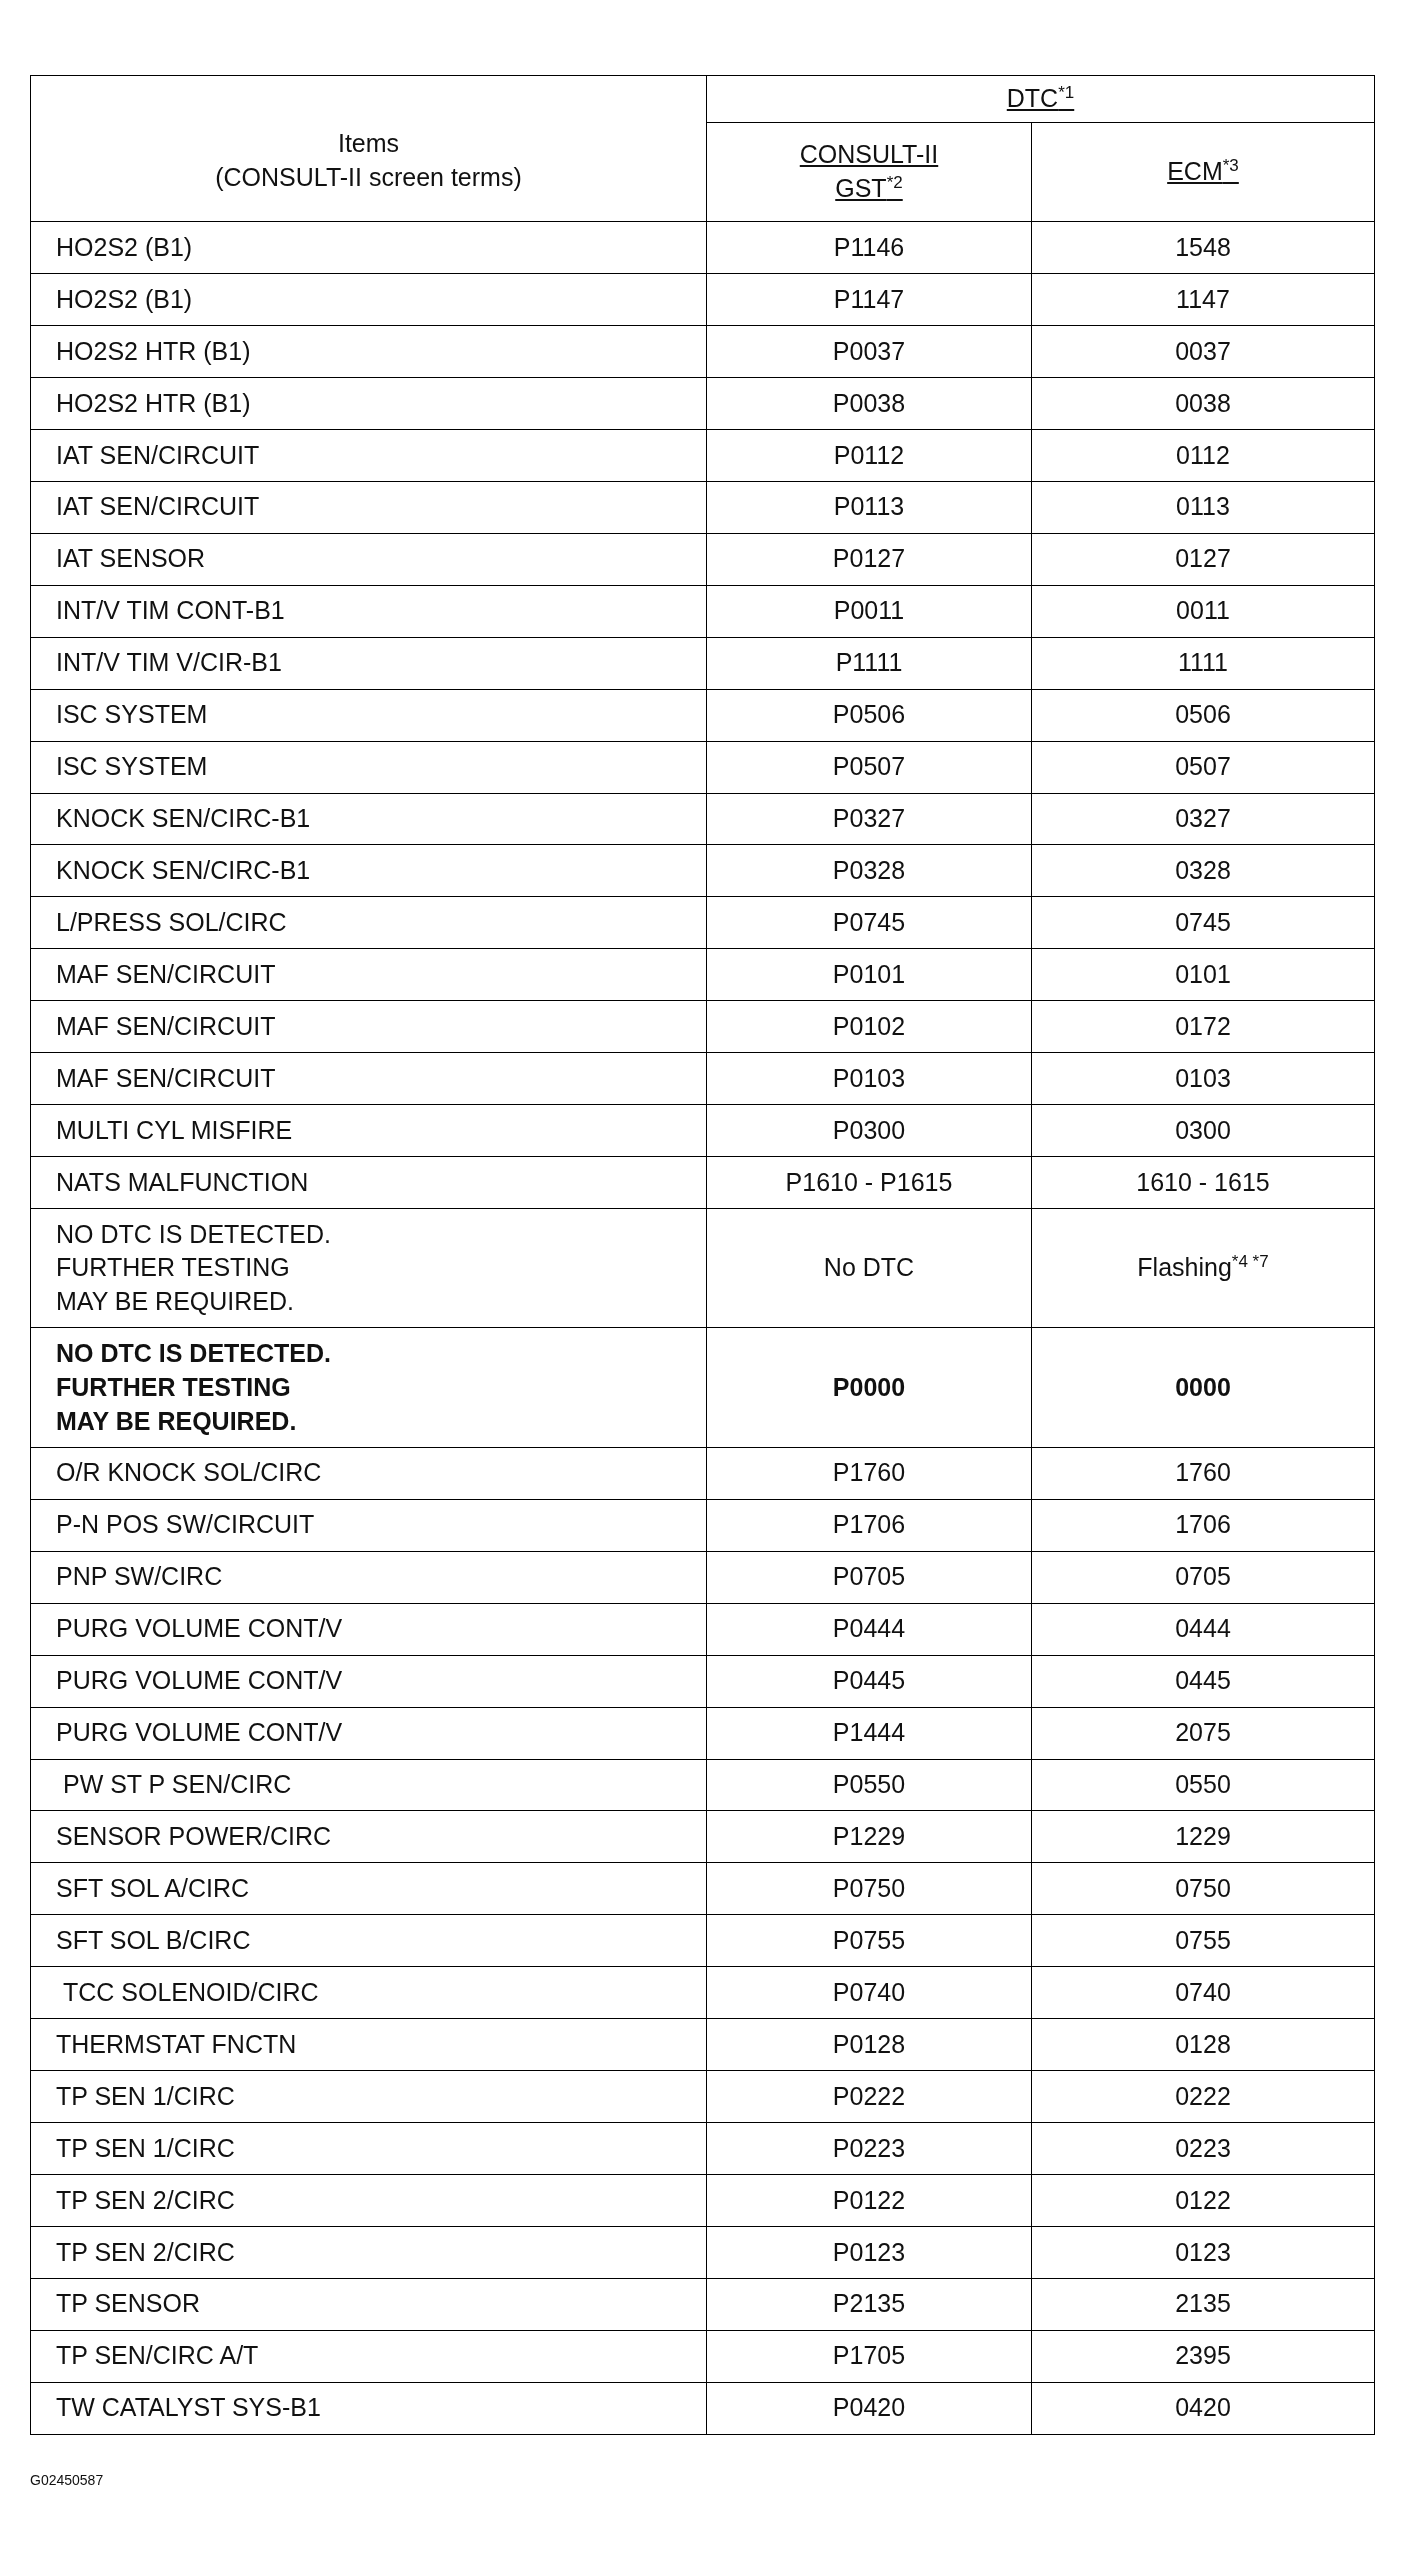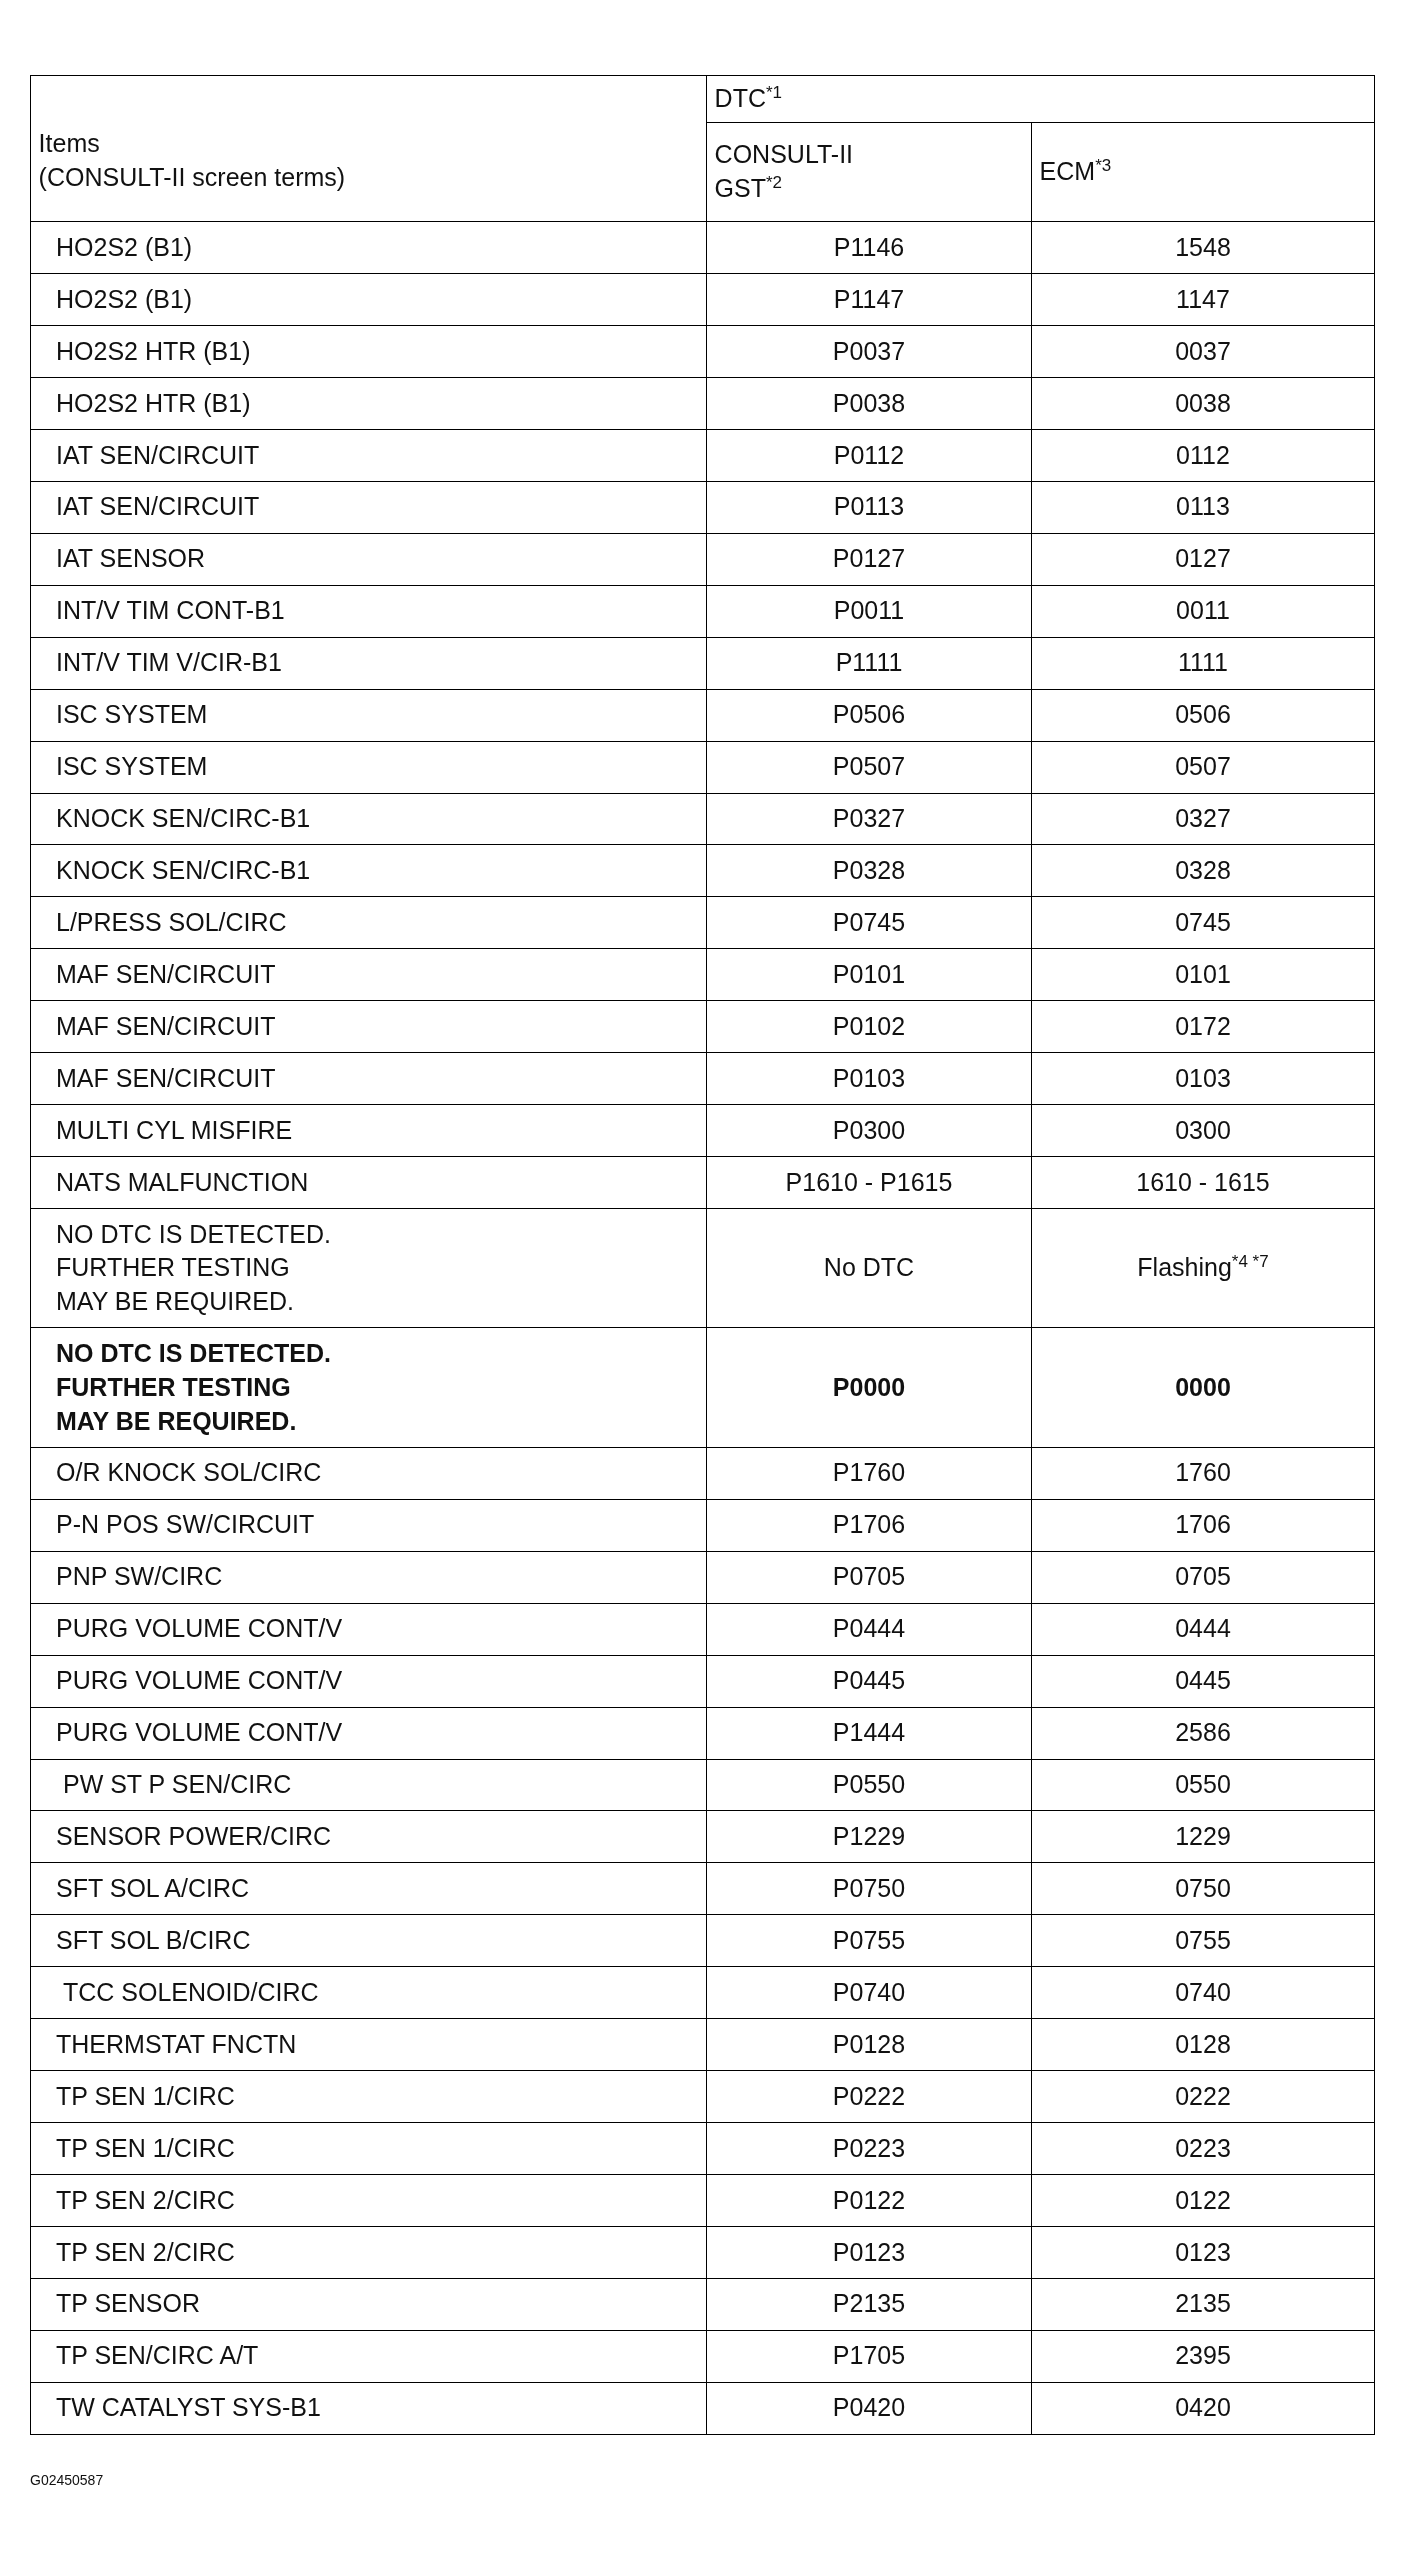--- a/index.html
+++ b/index.html
@@ -27,22 +27,23 @@
   .dtc-table col.c-items { width: 676px; }
   .dtc-table col.c-gst   { width: 325px; }
   .dtc-table col.c-ecm   { width: 343px; }
   .dtc-table th, .dtc-table td {
     border: 1.9px solid #000000;
     font-weight: normal;
     line-height: 1.35;
     vertical-align: middle;
   }
   .dtc-table th {
-    text-align: left;
+    text-align: center;
     padding: 3.8px 7.6px;
+    text-decoration: underline;
   }
   th.dtc-header { height: 38px; }
   th.gst-header, th.ecm-header { height: 91px; }
   th.items-header span.hdr-lines {
     white-space: pre-line;
     display: inline-block;
     margin-top: 24px;
   }
   td.item-cell {
     text-align: left;
@@ -228,21 +229,21 @@
     <td class="code-cell">0444</td>
   </tr>
         <tr>
     <td class="item-cell">PURG VOLUME CONT/V</td>
     <td class="code-cell">P0445</td>
     <td class="code-cell">0445</td>
   </tr>
         <tr>
     <td class="item-cell">PURG VOLUME CONT/V</td>
     <td class="code-cell">P1444</td>
-    <td class="code-cell">2586</td>
+    <td class="code-cell">2075</td>
   </tr>
         <tr>
     <td class="item-cell"> PW ST P SEN/CIRC</td>
     <td class="code-cell">P0550</td>
     <td class="code-cell">0550</td>
   </tr>
         <tr>
     <td class="item-cell">SENSOR POWER/CIRC</td>
     <td class="code-cell">P1229</td>
     <td class="code-cell">1229</td>

